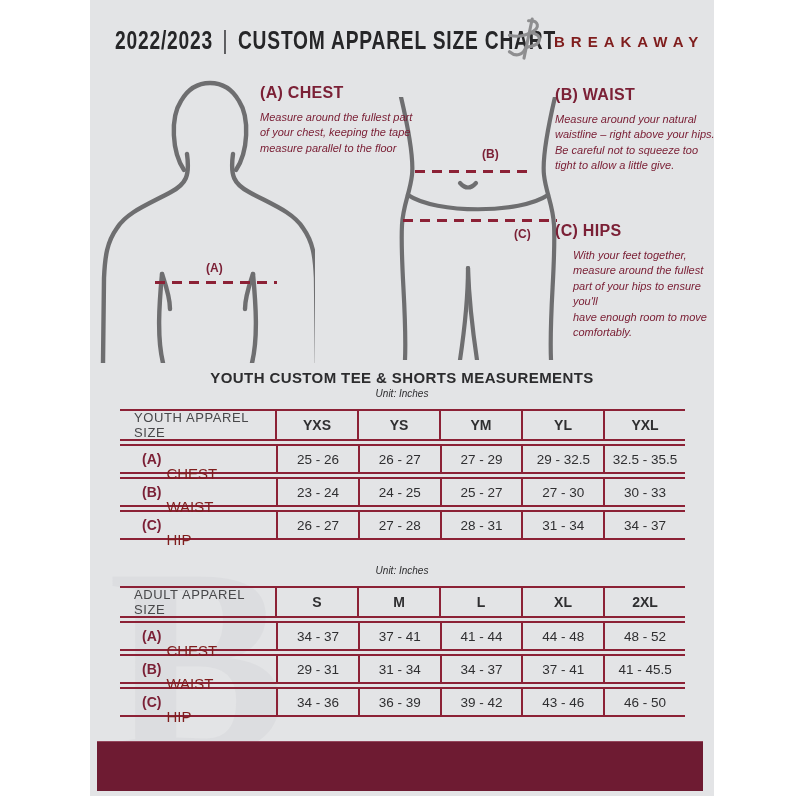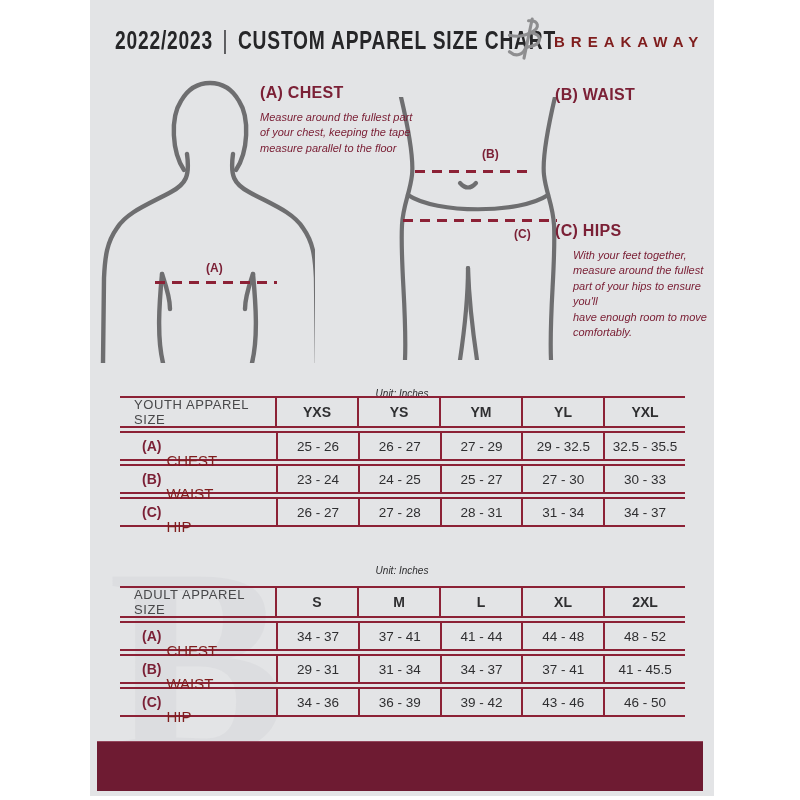--- a/index.html
+++ b/index.html
@@ -112,27 +112,29 @@
   </div>
   <span class="marker" style="left:392px;top:147px;">(B)</span>
   <div class="dash" style="left:325px;top:170px;width:117px;"></div>
   <div class="dash" style="left:313px;top:219px;width:154px;"></div>
   <span class="marker" style="left:424px;top:227px;">(C)</span>
 
   <div class="guide-h" style="left:170px;top:84px;">(A) CHEST</div>
   <div class="guide-t" style="left:170px;top:110px;width:158px;">Measure around the fullest part of your chest, keeping the tape measure parallel to the floor</div>
 
   <div class="guide-h" style="left:465px;top:86px;">(B) WAIST</div>
+  <div class="guide-t" style="left:465px;top:112px;width:165px;">Measure around your natural waistline – right above your hips. Be careful not to squeeze too tight to allow a little give.</div>
 
   <div class="guide-h" style="left:465px;top:222px;">(C) HIPS</div>
   <div class="guide-t" style="left:465px;top:248px;width:162px;padding-left:18px;">With your feet together, measure around the fullest part of your hips to ensure you'll
 have enough room to move comfortably.</div>
 
+  <div class="tbl-title" style="top:369px;">YOUTH CUSTOM TEE &amp; SHORTS MEASUREMENTS</div>
   <div class="tbl-unit" style="top:388px;">Unit: Inches</div>
-  <div class="size-table" style="top:396px;">
+  <div class="size-table" style="top:409px;">
       <div class="trow header">
         <div class="cell label">YOUTH APPAREL SIZE</div>
         <div class="cell val">YXS</div>
         <div class="cell val">YS</div>
         <div class="cell val">YM</div>
         <div class="cell val">YL</div>
         <div class="cell val">YXL</div>
       </div>
       <div class="trow">
         <div class="cell label">

